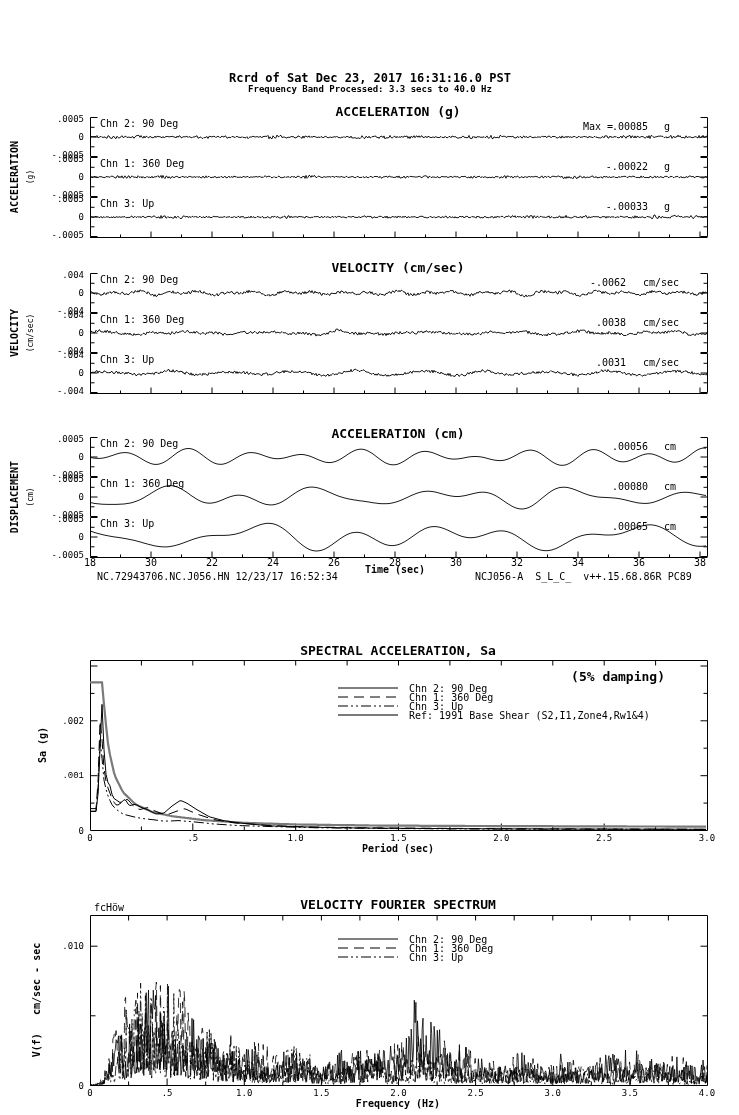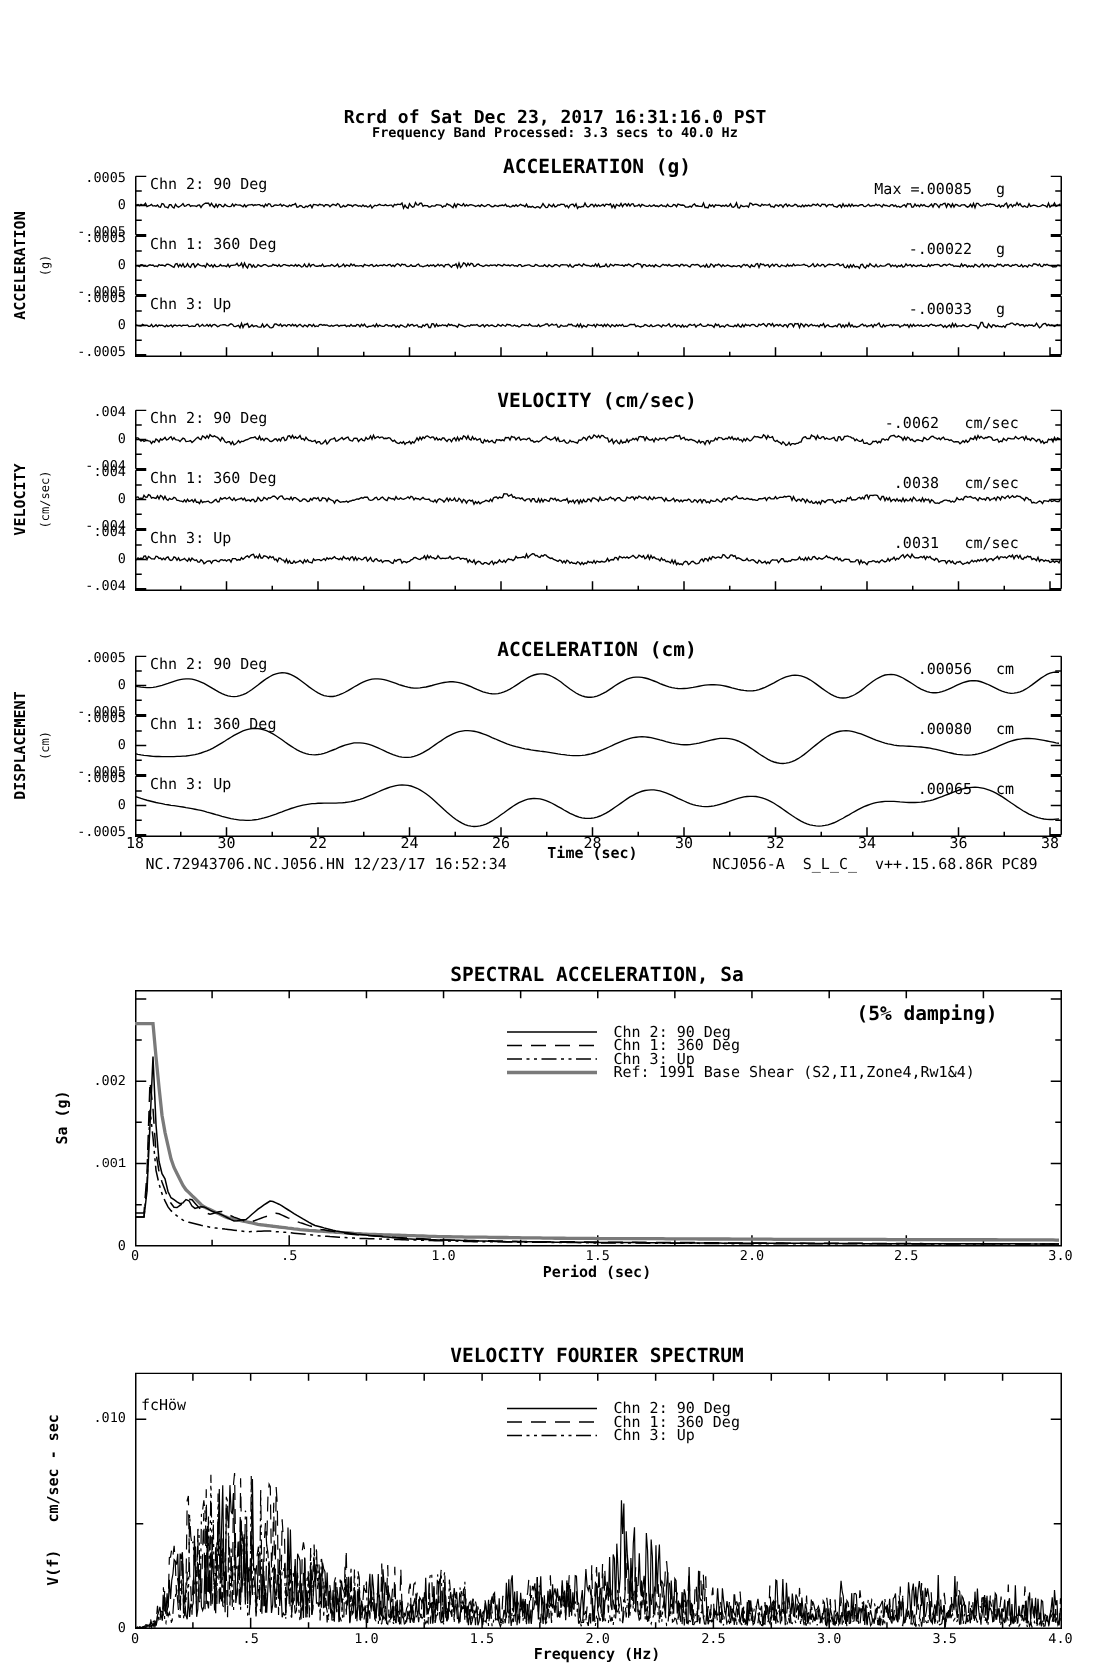--- a/index.html
+++ b/index.html
@@ -53,21 +53,21 @@
   <div class="abs f7" style="left:475px;top:571px">NCJ056-A  S_L_C_  v++.15.68.86R PC89</div>
 
   <div class="abs ctr f11" style="left:398px;top:643px">SPECTRAL ACCELERATION, Sa</div>
   <div class="abs f11" style="left:460px;top:669px;width:205px;text-align:right">(5% damping)</div>
   <div class="vwrap" style="left:42px;top:745px">
       <span>Sa (g)</span>
     </div>
   <div class="abs ctr f10" style="left:398px;top:843px">Period (sec)</div>
 
   <div class="abs ctr f11" style="left:398px;top:897px">VELOCITY FOURIER SPECTRUM</div>
-  <div class="abs f7" style="left:94px;top:932px">fcHöw</div>
+  <div class="abs f7" style="left:94px;top:902px">fcHöw</div>
   <div class="vwrap" style="left:36px;top:1000px">
       <span>V(f)   cm/sec - sec</span>
     </div>
   <div class="abs ctr f10" style="left:398px;top:1098px">Frequency (Hz)</div>
 <svg width="618" height="123" style="position:absolute;left:90px;top:117px">
       <path d="M0.5,0.5V39.5M0.5,0.5h7M0.5,10.3h4M0.5,20.0h7M0.5,29.8h4M0.5,39.5h7M617.5,0.5V39.5M617.5,0.5h-7M617.5,10.3h-4M617.5,20.0h-7M617.5,29.8h-4M617.5,39.5h-7M0.5,40.5V79.5M0.5,40.5h7M0.5,50.3h4M0.5,60.0h7M0.5,69.8h4M0.5,79.5h7M617.5,40.5V79.5M617.5,40.5h-7M617.5,50.3h-4M617.5,60.0h-7M617.5,69.8h-4M617.5,79.5h-7M0.5,80.5V119.5M0.5,80.5h7M0.5,90.3h4M0.5,100.0h7M0.5,109.8h4M0.5,119.5h7M617.5,80.5V119.5M617.5,80.5h-7M617.5,90.3h-4M617.5,100.0h-7M617.5,109.8h-4M617.5,119.5h-7M0,120.5H617.5M0.0,120.5v-6M30.5,120.5v-3M61.0,120.5v-6M91.5,120.5v-3M122.0,120.5v-6M152.5,120.5v-3M183.0,120.5v-6M213.5,120.5v-3M244.0,120.5v-6M274.5,120.5v-3M305.0,120.5v-6M335.5,120.5v-3M366.0,120.5v-6M396.5,120.5v-3M427.0,120.5v-6M457.5,120.5v-3M488.0,120.5v-6M518.5,120.5v-3M549.0,120.5v-6M579.5,120.5v-3M610.0,120.5v-6" stroke="#000" stroke-width="1" fill="none"></path>
       <path d="M0.0,19.1L1.0,19.9L2.0,19.4L3.0,20.1L4.0,19.2L5.0,19.9L6.0,19.6L7.0,18.5L8.0,20.7L9.0,20.3L10.0,19.9L11.0,19.3L12.0,20.4L13.0,20.1L14.0,20.5L15.0,19.7L16.0,21.0L17.0,21.2L18.0,18.7L19.0,19.0L20.0,20.9L21.0,21.1L22.0,21.6L23.0,19.5L24.0,19.4L25.0,21.0L26.0,21.7L27.0,19.2L28.0,20.5L29.0,21.1L30.0,20.5L31.0,19.8L32.0,18.7L33.0,20.5L34.0,20.3L35.0,19.4L36.0,19.3L37.0,20.6L38.0,20.1L39.0,20.2L40.0,20.3L41.0,20.7L42.0,19.8L43.0,19.7L44.0,21.3L45.0,19.8L46.0,19.0L47.0,18.5L48.0,18.4L49.0,18.5L50.0,20.3L51.0,18.5L52.0,20.2L53.0,21.2L54.0,19.1L55.0,21.0L56.0,19.3L57.0,19.4L58.0,20.6L59.0,20.8L60.0,19.2L61.0,20.1L62.0,20.6L63.0,20.7L64.0,20.6L65.0,19.0L66.0,20.6L67.0,19.2L68.0,19.6L69.0,19.7L70.0,19.6L71.0,20.2L72.0,20.9L73.0,19.5L74.0,20.9L75.0,19.9L76.0,19.6L77.0,19.6L78.0,19.3L79.0,20.1L80.0,19.5L81.0,19.7L82.0,19.4L83.0,19.4L84.0,20.2L85.0,19.9L86.0,21.0L87.0,19.1L88.0,20.3L89.0,18.8L90.0,19.0L91.0,20.7L92.0,20.6L93.0,19.8L94.0,19.7L95.0,19.9L96.0,19.7L97.0,19.1L98.0,20.5L99.0,19.5L100.0,20.0L101.0,20.5L102.0,20.8L103.0,19.7L104.0,20.4L105.0,19.5L106.0,19.4L107.0,18.7L108.0,21.2L109.0,21.0L110.0,20.0L111.0,20.2L112.0,21.3L113.0,21.4L114.0,20.4L115.0,20.9L116.0,20.0L117.0,19.6L118.0,21.5L119.0,19.3L120.0,19.4L121.0,19.6L122.0,20.1L123.0,19.2L124.0,19.5L125.0,19.6L126.0,20.7L127.0,19.4L128.0,19.5L129.0,19.7L130.0,20.8L131.0,19.9L132.0,19.2L133.0,19.5L134.0,20.1L135.0,18.8L136.0,19.3L137.0,21.2L138.0,20.9L139.0,20.0L140.0,20.8L141.0,20.4L142.0,19.4L143.0,19.8L144.0,19.8L145.0,20.7L146.0,19.7L147.0,19.4L148.0,19.9L149.0,20.5L150.0,20.1L151.0,20.8L152.0,19.6L153.0,20.6L154.0,20.2L155.0,21.0L156.0,20.7L157.0,19.7L158.0,21.7L159.0,20.6L160.0,19.8L161.0,20.2L162.0,19.7L163.0,19.2L164.0,19.7L165.0,19.9L166.0,20.1L167.0,19.4L168.0,20.1L169.0,20.1L170.0,19.7L171.0,19.7L172.0,20.9L173.0,19.3L174.0,19.7L175.0,19.2L176.0,19.3L177.0,19.4L178.0,18.4L179.0,21.8L180.0,19.8L181.0,21.3L182.0,21.8L183.0,18.8L184.0,20.2L185.0,21.1L186.0,20.8L187.0,18.0L188.0,19.6L189.0,19.7L190.0,18.5L191.0,18.4L192.0,20.6L193.0,20.0L194.0,20.1L195.0,20.1L196.0,21.0L197.0,20.9L198.0,20.1L199.0,20.4L200.0,20.4L201.0,19.5L202.0,19.6L203.0,19.7L204.0,19.9L205.0,21.2L206.0,20.3L207.0,20.5L208.0,18.8L209.0,19.5L210.0,19.7L211.0,20.7L212.0,21.4L213.0,19.0L214.0,21.1L215.0,19.0L216.0,19.2L217.0,19.9L218.0,20.1L219.0,18.8L220.0,20.5L221.0,19.5L222.0,20.3L223.0,19.6L224.0,19.4L225.0,19.7L226.0,20.0L227.0,20.6L228.0,20.3L229.0,19.9L230.0,20.7L231.0,19.5L232.0,20.1L233.0,20.7L234.0,20.3L235.0,19.4L236.0,19.4L237.0,20.3L238.0,20.8L239.0,20.7L240.0,19.9L241.0,20.3L242.0,20.6L243.0,19.9L244.0,20.0L245.0,19.7L246.0,20.2L247.0,19.2L248.0,20.6L249.0,20.3L250.0,21.0L251.0,20.7L252.0,19.9L253.0,20.6L254.0,19.5L255.0,20.6L256.0,20.0L257.0,19.2L258.0,19.9L259.0,20.0L260.0,20.8L261.0,19.1L262.0,21.1L263.0,20.7L264.0,21.1L265.0,20.5L266.0,21.2L267.0,21.5L268.0,20.8L269.0,21.0L270.0,21.7L271.0,20.6L272.0,18.7L273.0,20.2L274.0,21.4L275.0,21.3L276.0,19.2L277.0,20.1L278.0,20.9L279.0,19.2L280.0,20.9L281.0,20.6L282.0,19.5L283.0,19.9L284.0,19.1L285.0,19.2L286.0,19.2L287.0,20.8L288.0,20.0L289.0,21.5L290.0,19.8L291.0,19.3L292.0,19.2L293.0,20.7L294.0,18.9L295.0,21.9L296.0,20.7L297.0,21.2L298.0,20.6L299.0,20.7L300.0,18.4L301.0,20.4L302.0,21.0L303.0,20.5L304.0,19.3L305.0,19.3L306.0,20.9L307.0,19.3L308.0,20.6L309.0,19.6L310.0,20.5L311.0,19.9L312.0,19.3L313.0,20.5L314.0,19.1L315.0,19.3L316.0,19.6L317.0,18.9L318.0,21.3L319.0,19.6L320.0,21.6L321.0,19.3L322.0,20.0L323.0,20.4L324.0,18.7L325.0,20.8L326.0,19.2L327.0,18.9L328.0,20.3L329.0,18.8L330.0,20.4L331.0,19.1L332.0,18.8L333.0,20.6L334.0,20.2L335.0,20.2L336.0,19.3L337.0,20.8L338.0,19.2L339.0,19.8L340.0,20.3L341.0,20.5L342.0,20.6L343.0,19.7L344.0,20.6L345.0,20.2L346.0,19.6L347.0,20.5L348.0,20.2L349.0,20.8L350.0,20.1L351.0,19.5L352.0,20.5L353.0,20.3L354.0,20.9L355.0,19.3L356.0,20.4L357.0,20.7L358.0,20.6L359.0,19.4L360.0,19.6L361.0,20.8L362.0,19.0L363.0,19.4L364.0,19.8L365.0,19.7L366.0,19.9L367.0,21.0L368.0,21.1L369.0,21.0L370.0,20.4L371.0,21.0L372.0,19.6L373.0,19.0L374.0,20.3L375.0,20.2L376.0,20.6L377.0,20.6L378.0,20.7L379.0,18.4L380.0,21.3L381.0,21.3L382.0,21.6L383.0,19.4L384.0,20.5L385.0,19.6L386.0,21.1L387.0,19.6L388.0,19.9L389.0,19.8L390.0,19.9L391.0,20.6L392.0,19.9L393.0,20.5L394.0,19.6L395.0,20.6L396.0,20.3L397.0,18.9L398.0,20.9L399.0,21.2L400.0,20.4L401.0,18.3L402.0,21.5L403.0,21.7L404.0,19.8L405.0,20.5L406.0,20.7L407.0,20.4L408.0,20.3L409.0,21.1L410.0,18.4L411.0,18.7L412.0,19.8L413.0,19.3L414.0,19.2L415.0,19.4L416.0,20.1L417.0,20.5L418.0,19.1L419.0,19.8L420.0,19.4L421.0,19.7L422.0,19.7L423.0,19.1L424.0,20.8L425.0,20.6L426.0,21.2L427.0,19.7L428.0,19.8L429.0,20.6L430.0,19.5L431.0,19.8L432.0,21.2L433.0,19.6L434.0,18.9L435.0,20.6L436.0,19.4L437.0,20.3L438.0,20.5L439.0,20.1L440.0,19.2L441.0,19.5L442.0,20.8L443.0,20.3L444.0,20.9L445.0,19.7L446.0,20.8L447.0,19.8L448.0,20.4L449.0,19.7L450.0,20.3L451.0,20.2L452.0,19.2L453.0,19.4L454.0,20.0L455.0,19.0L456.0,20.0L457.0,20.6L458.0,19.1L459.0,19.3L460.0,19.3L461.0,20.8L462.0,19.7L463.0,19.3L464.0,19.7L465.0,19.2L466.0,20.6L467.0,20.8L468.0,21.1L469.0,20.1L470.0,19.6L471.0,21.2L472.0,18.9L473.0,20.7L474.0,19.8L475.0,20.7L476.0,19.2L477.0,20.7L478.0,19.1L479.0,20.4L480.0,19.9L481.0,20.0L482.0,20.5L483.0,19.8L484.0,19.5L485.0,19.4L486.0,20.6L487.0,20.7L488.0,20.0L489.0,19.2L490.0,20.3L491.0,20.3L492.0,19.9L493.0,20.2L494.0,19.1L495.0,20.0L496.0,19.5L497.0,20.2L498.0,21.0L499.0,19.3L500.0,20.0L501.0,19.9L502.0,20.4L503.0,20.7L504.0,19.6L505.0,19.5L506.0,20.5L507.0,19.8L508.0,21.0L509.0,20.5L510.0,21.1L511.0,20.8L512.0,19.9L513.0,19.6L514.0,20.9L515.0,18.7L516.0,19.1L517.0,18.8L518.0,21.1L519.0,20.9L520.0,19.0L521.0,20.4L522.0,19.7L523.0,20.8L524.0,19.3L525.0,20.2L526.0,19.4L527.0,20.4L528.0,20.6L529.0,20.9L530.0,20.0L531.0,19.1L532.0,21.0L533.0,18.8L534.0,18.9L535.0,19.9L536.0,21.3L537.0,19.3L538.0,19.6L539.0,18.7L540.0,18.5L541.0,21.1L542.0,18.8L543.0,19.4L544.0,21.0L545.0,18.9L546.0,21.0L547.0,19.3L548.0,19.5L549.0,20.2L550.0,20.5L551.0,19.6L552.0,19.6L553.0,19.5L554.0,20.4L555.0,21.1L556.0,20.6L557.0,19.2L558.0,21.0L559.0,18.6L560.0,21.5L561.0,18.6L562.0,18.6L563.0,19.7L564.0,20.4L565.0,20.3L566.0,19.5L567.0,20.0L568.0,18.9L569.0,19.5L570.0,18.9L571.0,19.2L572.0,19.2L573.0,19.5L574.0,20.5L575.0,20.6L576.0,19.6L577.0,21.1L578.0,20.0L579.0,20.6L580.0,19.1L581.0,18.4L582.0,21.4L583.0,19.8L584.0,19.3L585.0,20.9L586.0,19.5L587.0,20.0L588.0,18.1L589.0,19.9L590.0,18.7L591.0,20.4L592.0,20.9L593.0,20.2L594.0,20.9L595.0,21.1L596.0,18.8L597.0,20.6L598.0,20.2L599.0,19.8L600.0,19.9L601.0,20.2L602.0,20.7L603.0,20.6L604.0,20.3L605.0,19.5L606.0,19.9L607.0,20.2L608.0,21.1L609.0,18.5L610.0,21.1L611.0,20.1L612.0,20.1L613.0,18.3L614.0,20.6L615.0,20.1L616.0,19.6L617.0,18.9" stroke="#000" stroke-width="0.9" fill="none"></path>
       <path d="M0.0,59.9L1.0,60.2L2.0,60.2L3.0,60.7L4.0,59.5L5.0,59.6L6.0,60.5L7.0,60.3L8.0,60.7L9.0,59.9L10.0,59.5L11.0,59.9L12.0,59.7L13.0,60.6L14.0,60.3L15.0,60.8L16.0,59.4L17.0,59.9L18.0,59.7L19.0,59.9L20.0,60.4L21.0,59.3L22.0,59.1L23.0,59.5L24.0,60.1L25.0,60.7L26.0,61.2L27.0,59.0L28.0,58.7L29.0,60.9L30.0,59.3L31.0,60.7L32.0,58.8L33.0,61.1L34.0,60.7L35.0,58.8L36.0,60.7L37.0,61.2L38.0,59.2L39.0,58.8L40.0,61.2L41.0,60.0L42.0,58.8L43.0,59.8L44.0,60.1L45.0,60.3L46.0,60.0L47.0,61.1L48.0,58.7L49.0,59.7L50.0,60.6L51.0,59.5L52.0,61.1L53.0,59.5L54.0,60.7L55.0,60.7L56.0,60.5L57.0,59.3L58.0,60.4L59.0,60.1L60.0,60.2L61.0,60.8L62.0,59.2L63.0,61.0L64.0,59.9L65.0,59.9L66.0,59.7L67.0,59.6L68.0,58.6L69.0,60.3L70.0,60.0L71.0,58.4L72.0,61.2L73.0,58.4L74.0,60.5L75.0,61.6L76.0,59.2L77.0,59.3L78.0,61.1L79.0,59.6L80.0,61.2L81.0,61.0L82.0,59.4L83.0,60.1L84.0,60.6L85.0,60.1L86.0,59.4L87.0,59.4L88.0,60.0L89.0,60.7L90.0,60.3L91.0,60.4L92.0,59.3L93.0,59.8L94.0,59.8L95.0,60.6L96.0,59.4L97.0,60.6L98.0,60.3L99.0,59.4L100.0,59.4L101.0,59.9L102.0,60.0L103.0,60.4L104.0,59.7L105.0,59.9L106.0,60.5L107.0,59.4L108.0,60.5L109.0,59.6L110.0,60.0L111.0,61.0L112.0,60.7L113.0,59.0L114.0,60.7L115.0,60.8L116.0,58.8L117.0,60.7L118.0,59.6L119.0,59.3L120.0,60.3L121.0,60.5L122.0,60.5L123.0,60.0L124.0,60.4L125.0,59.1L126.0,60.7L127.0,60.5L128.0,60.3L129.0,60.1L130.0,60.4L131.0,59.4L132.0,59.9L133.0,60.7L134.0,60.1L135.0,59.1L136.0,60.9L137.0,60.6L138.0,60.2L139.0,59.1L140.0,60.7L141.0,59.7L142.0,59.9L143.0,60.5L144.0,58.9L145.0,60.1L146.0,59.3L147.0,60.5L148.0,60.1L149.0,60.4L150.0,60.1L151.0,60.1L152.0,60.8L153.0,59.3L154.0,59.8L155.0,59.9L156.0,60.3L157.0,59.6L158.0,59.4L159.0,60.6L160.0,60.4L161.0,59.6L162.0,60.5L163.0,59.9L164.0,59.8L165.0,60.1L166.0,59.3L167.0,59.9L168.0,60.2L169.0,59.5L170.0,59.3L171.0,60.6L172.0,59.8L173.0,60.7L174.0,59.5L175.0,58.8L176.0,59.4L177.0,60.3L178.0,59.0L179.0,59.5L180.0,59.3L181.0,60.4L182.0,60.7L183.0,60.5L184.0,59.5L185.0,60.5L186.0,60.4L187.0,60.5L188.0,59.5L189.0,59.0L190.0,60.4L191.0,60.4L192.0,60.9L193.0,60.4L194.0,60.3L195.0,59.6L196.0,60.6L197.0,59.7L198.0,60.1L199.0,59.6L200.0,60.7L201.0,60.1L202.0,59.2L203.0,60.3L204.0,59.5L205.0,59.9L206.0,61.0L207.0,59.4L208.0,59.4L209.0,59.2L210.0,60.2L211.0,61.2L212.0,59.8L213.0,59.9L214.0,59.0L215.0,61.4L216.0,58.4L217.0,61.3L218.0,60.3L219.0,58.3L220.0,58.7L221.0,60.4L222.0,58.5L223.0,59.9L224.0,58.5L225.0,58.9L226.0,60.6L227.0,60.4L228.0,59.3L229.0,59.0L230.0,59.9L231.0,60.1L232.0,60.7L233.0,60.2L234.0,59.6L235.0,60.0L236.0,60.4L237.0,59.6L238.0,60.0L239.0,59.7L240.0,59.6L241.0,60.4L242.0,59.3L243.0,59.6L244.0,60.0L245.0,60.3L246.0,59.2L247.0,59.8L248.0,60.0L249.0,59.7L250.0,60.3L251.0,59.6L252.0,59.6L253.0,60.3L254.0,60.1L255.0,60.6L256.0,59.4L257.0,59.4L258.0,60.6L259.0,60.4L260.0,60.0L261.0,59.9L262.0,59.6L263.0,59.6L264.0,60.3L265.0,60.6L266.0,60.6L267.0,59.4L268.0,59.6L269.0,60.3L270.0,60.6L271.0,60.3L272.0,60.5L273.0,59.5L274.0,60.4L275.0,60.8L276.0,59.5L277.0,60.2L278.0,60.8L279.0,60.4L280.0,59.4L281.0,59.5L282.0,60.0L283.0,60.7L284.0,59.6L285.0,59.4L286.0,59.6L287.0,59.6L288.0,59.6L289.0,60.8L290.0,59.3L291.0,60.8L292.0,61.2L293.0,60.0L294.0,59.7L295.0,59.8L296.0,59.1L297.0,59.8L298.0,60.5L299.0,58.9L300.0,59.6L301.0,60.0L302.0,59.9L303.0,60.2L304.0,60.7L305.0,59.9L306.0,60.5L307.0,59.0L308.0,60.6L309.0,58.9L310.0,61.1L311.0,60.8L312.0,60.5L313.0,60.5L314.0,59.0L315.0,60.9L316.0,60.8L317.0,59.1L318.0,59.8L319.0,60.3L320.0,59.3L321.0,59.5L322.0,59.5L323.0,59.8L324.0,59.9L325.0,59.7L326.0,60.5L327.0,59.6L328.0,60.0L329.0,59.1L330.0,59.6L331.0,60.2L332.0,60.9L333.0,59.4L334.0,59.2L335.0,58.6L336.0,59.0L337.0,59.2L338.0,61.2L339.0,59.4L340.0,59.4L341.0,60.5L342.0,60.4L343.0,59.6L344.0,60.5L345.0,59.9L346.0,60.9L347.0,59.5L348.0,60.1L349.0,60.6L350.0,60.8L351.0,60.0L352.0,59.2L353.0,59.9L354.0,59.5L355.0,60.2L356.0,59.3L357.0,60.1L358.0,60.5L359.0,60.1L360.0,59.7L361.0,59.5L362.0,59.8L363.0,60.7L364.0,59.3L365.0,59.3L366.0,60.2L367.0,59.6L368.0,59.7L369.0,60.6L370.0,60.9L371.0,59.6L372.0,59.3L373.0,59.7L374.0,59.5L375.0,59.3L376.0,59.9L377.0,60.9L378.0,60.5L379.0,59.9L380.0,61.1L381.0,59.3L382.0,61.1L383.0,60.9L384.0,59.0L385.0,59.6L386.0,61.0L387.0,59.6L388.0,59.9L389.0,59.1L390.0,59.7L391.0,60.8L392.0,59.5L393.0,60.5L394.0,60.2L395.0,59.7L396.0,60.1L397.0,60.5L398.0,60.8L399.0,60.2L400.0,60.4L401.0,60.7L402.0,60.1L403.0,60.1L404.0,61.1L405.0,60.0L406.0,59.2L407.0,60.1L408.0,59.4L409.0,60.4L410.0,61.3L411.0,59.6L412.0,60.5L413.0,60.7L414.0,59.0L415.0,58.7L416.0,61.3L417.0,58.8L418.0,59.4L419.0,59.2L420.0,60.3L421.0,59.8L422.0,59.4L423.0,61.1L424.0,60.0L425.0,59.2L426.0,60.4L427.0,59.2L428.0,59.2L429.0,60.6L430.0,60.9L431.0,59.7L432.0,60.1L433.0,60.3L434.0,60.8L435.0,59.3L436.0,60.4L437.0,59.9L438.0,60.4L439.0,59.1L440.0,60.2L441.0,59.8L442.0,59.6L443.0,59.9L444.0,59.8L445.0,59.6L446.0,59.2L447.0,59.9L448.0,59.9L449.0,60.9L450.0,60.6L451.0,59.9L452.0,58.8L453.0,60.8L454.0,60.5L455.0,59.1L456.0,60.1L457.0,60.3L458.0,59.3L459.0,59.4L460.0,60.9L461.0,60.2L462.0,59.4L463.0,59.2L464.0,59.4L465.0,59.4L466.0,60.0L467.0,59.5L468.0,59.0L469.0,59.0L470.0,60.2L471.0,59.8L472.0,59.1L473.0,61.2L474.0,61.5L475.0,59.9L476.0,61.5L477.0,59.6L478.0,61.1L479.0,59.5L480.0,61.0L481.0,60.7L482.0,60.8L483.0,61.8L484.0,59.4L485.0,59.2L486.0,61.0L487.0,61.7L488.0,59.9L489.0,60.6L490.0,58.7L491.0,59.8L492.0,60.5L493.0,60.9L494.0,59.3L495.0,60.9L496.0,60.8L497.0,59.9L498.0,60.4L499.0,60.4L500.0,60.2L501.0,59.6L502.0,59.0L503.0,59.1L504.0,60.8L505.0,59.7L506.0,60.5L507.0,59.8L508.0,61.2L509.0,60.1L510.0,60.6L511.0,59.6L512.0,61.1L513.0,60.7L514.0,59.0L515.0,60.1L516.0,59.8L517.0,59.4L518.0,60.8L519.0,59.6L520.0,60.2L521.0,60.7L522.0,59.9L523.0,60.2L524.0,59.4L525.0,60.5L526.0,60.4L527.0,60.6L528.0,60.7L529.0,59.3L530.0,60.6L531.0,59.5L532.0,60.0L533.0,59.4L534.0,59.4L535.0,59.3L536.0,59.5L537.0,60.5L538.0,60.4L539.0,59.5L540.0,59.3L541.0,60.1L542.0,59.5L543.0,59.0L544.0,59.7L545.0,59.6L546.0,60.7L547.0,60.3L548.0,60.5L549.0,60.4L550.0,60.9L551.0,58.9L552.0,60.6L553.0,59.5L554.0,59.8L555.0,61.0L556.0,60.1L557.0,60.8L558.0,60.2L559.0,61.0L560.0,59.2L561.0,59.7L562.0,60.6L563.0,61.0L564.0,59.6L565.0,59.0L566.0,60.9L567.0,59.6L568.0,59.5L569.0,60.8L570.0,59.6L571.0,60.0L572.0,60.0L573.0,60.8L574.0,60.4L575.0,59.1L576.0,59.6L577.0,59.2L578.0,60.3L579.0,60.7L580.0,59.5L581.0,59.8L582.0,59.3L583.0,60.3L584.0,60.7L585.0,59.7L586.0,59.9L587.0,59.3L588.0,59.5L589.0,60.6L590.0,60.6L591.0,59.4L592.0,61.0L593.0,60.2L594.0,60.3L595.0,61.0L596.0,59.5L597.0,60.0L598.0,60.5L599.0,59.0L600.0,59.0L601.0,59.3L602.0,60.1L603.0,59.0L604.0,60.6L605.0,60.7L606.0,59.3L607.0,59.8L608.0,59.2L609.0,59.9L610.0,60.0L611.0,60.3L612.0,61.0L613.0,60.8L614.0,60.9L615.0,59.7L616.0,59.7L617.0,60.5" stroke="#000" stroke-width="0.9" fill="none"></path>
       <path d="M0.0,99.2L1.0,99.7L2.0,100.1L3.0,100.2L4.0,100.4L5.0,99.3L6.0,99.8L7.0,99.9L8.0,99.8L9.0,100.5L10.0,100.6L11.0,99.3L12.0,100.9L13.0,100.4L14.0,99.5L15.0,100.7L16.0,99.7L17.0,100.0L18.0,99.8L19.0,100.2L20.0,100.9L21.0,99.8L22.0,100.6L23.0,100.3L24.0,99.6L25.0,101.0L26.0,99.8L27.0,99.8L28.0,100.4L29.0,99.9L30.0,99.8L31.0,100.5L32.0,99.8L33.0,99.9L34.0,99.9L35.0,99.6L36.0,100.7L37.0,100.6L38.0,100.3L39.0,100.5L40.0,100.6L41.0,99.2L42.0,99.1L43.0,100.7L44.0,100.2L45.0,99.3L46.0,100.4L47.0,100.3L48.0,99.3L49.0,100.5L50.0,99.4L51.0,100.8L52.0,99.5L53.0,99.3L54.0,99.9L55.0,100.8L56.0,100.4L57.0,99.7L58.0,99.6L59.0,99.4L60.0,99.5L61.0,100.1L62.0,100.2L63.0,99.4L64.0,98.9L65.0,99.3L66.0,100.6L67.0,100.7L68.0,100.2L69.0,99.9L70.0,101.5L71.0,98.5L72.0,101.3L73.0,99.3L74.0,99.3L75.0,98.7L76.0,101.2L77.0,100.6L78.0,99.5L79.0,100.8L80.0,100.3L81.0,100.2L82.0,100.9L83.0,101.1L84.0,101.1L85.0,99.0L86.0,101.1L87.0,100.3L88.0,99.2L89.0,100.4L90.0,101.4L91.0,101.6L92.0,101.1L93.0,99.1L94.0,98.9L95.0,99.6L96.0,100.1L97.0,99.0L98.0,100.6L99.0,99.8L100.0,99.7L101.0,100.6L102.0,99.4L103.0,99.4L104.0,100.4L105.0,99.2L106.0,100.2L107.0,99.5L108.0,100.8L109.0,99.8L110.0,99.2L111.0,100.2L112.0,100.9L113.0,99.7L114.0,100.1L115.0,100.9L116.0,99.4L117.0,99.6L118.0,100.7L119.0,99.3L120.0,100.8L121.0,100.3L122.0,100.7L123.0,99.4L124.0,99.3L125.0,99.9L126.0,99.5L127.0,99.8L128.0,99.6L129.0,100.3L130.0,100.5L131.0,99.9L132.0,100.5L133.0,100.1L134.0,99.8L135.0,99.6L136.0,100.6L137.0,99.9L138.0,100.0L139.0,99.9L140.0,99.7L141.0,100.7L142.0,100.1L143.0,100.6L144.0,99.3L145.0,100.4L146.0,100.2L147.0,100.5L148.0,99.3L149.0,99.5L150.0,100.9L151.0,99.2L152.0,100.3L153.0,99.1L154.0,100.7L155.0,101.1L156.0,100.5L157.0,100.6L158.0,100.3L159.0,99.8L160.0,100.9L161.0,99.0L162.0,100.7L163.0,99.7L164.0,100.2L165.0,100.6L166.0,100.6L167.0,99.6L168.0,99.5L169.0,100.3L170.0,100.1L171.0,100.6L172.0,99.5L173.0,99.8L174.0,101.2L175.0,100.2L176.0,101.1L177.0,99.7L178.0,99.9L179.0,100.5L180.0,101.1L181.0,100.9L182.0,99.1L183.0,100.3L184.0,99.5L185.0,99.3L186.0,100.4L187.0,100.0L188.0,99.5L189.0,101.0L190.0,100.8L191.0,101.2L192.0,99.7L193.0,100.4L194.0,99.3L195.0,99.1L196.0,101.3L197.0,101.3L198.0,98.8L199.0,98.9L200.0,100.9L201.0,99.1L202.0,100.6L203.0,99.9L204.0,100.2L205.0,99.5L206.0,100.0L207.0,99.8L208.0,100.6L209.0,99.0L210.0,99.9L211.0,99.4L212.0,100.1L213.0,99.9L214.0,100.4L215.0,101.1L216.0,99.1L217.0,99.8L218.0,100.0L219.0,100.4L220.0,100.9L221.0,100.5L222.0,100.0L223.0,100.5L224.0,99.5L225.0,99.8L226.0,99.6L227.0,99.7L228.0,99.4L229.0,100.3L230.0,100.7L231.0,99.9L232.0,99.4L233.0,100.9L234.0,99.7L235.0,99.5L236.0,100.5L237.0,99.9L238.0,99.7L239.0,100.2L240.0,100.7L241.0,100.6L242.0,99.3L243.0,99.9L244.0,100.4L245.0,99.4L246.0,100.0L247.0,100.5L248.0,99.2L249.0,99.5L250.0,99.5L251.0,100.3L252.0,100.4L253.0,99.7L254.0,100.4L255.0,100.2L256.0,101.0L257.0,100.5L258.0,99.5L259.0,99.6L260.0,100.0L261.0,99.8L262.0,100.2L263.0,99.0L264.0,100.0L265.0,100.4L266.0,100.4L267.0,100.3L268.0,100.6L269.0,99.4L270.0,100.8L271.0,100.2L272.0,99.9L273.0,99.6L274.0,99.0L275.0,98.9L276.0,100.4L277.0,99.7L278.0,99.1L279.0,99.7L280.0,99.6L281.0,99.2L282.0,101.1L283.0,101.0L284.0,99.7L285.0,100.3L286.0,100.6L287.0,100.3L288.0,100.4L289.0,99.2L290.0,99.5L291.0,99.2L292.0,100.2L293.0,100.3L294.0,100.7L295.0,99.2L296.0,100.9L297.0,99.0L298.0,101.3L299.0,100.0L300.0,100.6L301.0,100.9L302.0,99.4L303.0,99.8L304.0,99.9L305.0,100.2L306.0,99.4L307.0,101.0L308.0,99.1L309.0,99.7L310.0,100.0L311.0,99.6L312.0,100.7L313.0,99.2L314.0,100.5L315.0,99.1L316.0,100.0L317.0,101.0L318.0,99.5L319.0,100.1L320.0,100.7L321.0,99.5L322.0,100.4L323.0,99.5L324.0,100.2L325.0,99.3L326.0,100.7L327.0,100.4L328.0,100.6L329.0,100.0L330.0,99.3L331.0,99.3L332.0,99.4L333.0,99.2L334.0,100.7L335.0,100.1L336.0,100.6L337.0,101.0L338.0,100.6L339.0,100.4L340.0,99.4L341.0,99.8L342.0,100.4L343.0,100.6L344.0,99.5L345.0,100.7L346.0,100.6L347.0,100.2L348.0,99.8L349.0,99.6L350.0,100.2L351.0,101.0L352.0,99.6L353.0,100.1L354.0,100.4L355.0,99.7L356.0,98.9L357.0,100.7L358.0,100.9L359.0,99.9L360.0,99.3L361.0,100.8L362.0,99.8L363.0,100.1L364.0,101.1L365.0,99.6L366.0,101.0L367.0,100.2L368.0,101.1L369.0,99.9L370.0,99.2L371.0,99.9L372.0,99.7L373.0,99.3L374.0,101.0L375.0,99.9L376.0,99.7L377.0,99.0L378.0,100.2L379.0,100.6L380.0,100.6L381.0,100.3L382.0,99.3L383.0,100.0L384.0,99.8L385.0,100.2L386.0,101.2L387.0,99.0L388.0,100.0L389.0,99.3L390.0,101.1L391.0,100.5L392.0,100.3L393.0,101.1L394.0,99.8L395.0,99.4L396.0,100.2L397.0,100.5L398.0,100.6L399.0,100.8L400.0,99.8L401.0,100.6L402.0,99.1L403.0,100.6L404.0,101.1L405.0,99.4L406.0,100.9L407.0,99.2L408.0,100.0L409.0,99.6L410.0,100.4L411.0,99.4L412.0,99.3L413.0,99.6L414.0,100.6L415.0,100.7L416.0,99.1L417.0,99.8L418.0,99.3L419.0,98.7L420.0,99.8L421.0,100.7L422.0,98.9L423.0,98.8L424.0,100.1L425.0,98.7L426.0,100.7L427.0,99.7L428.0,99.4L429.0,100.2L430.0,99.3L431.0,100.2L432.0,100.7L433.0,99.5L434.0,99.6L435.0,101.1L436.0,99.2L437.0,98.8L438.0,99.1L439.0,100.8L440.0,98.7L441.0,98.9L442.0,98.7L443.0,101.4L444.0,98.7L445.0,99.5L446.0,100.9L447.0,99.2L448.0,99.4L449.0,100.7L450.0,99.7L451.0,99.2L452.0,100.2L453.0,99.8L454.0,100.4L455.0,99.9L456.0,100.9L457.0,99.4L458.0,100.1L459.0,98.8L460.0,101.2L461.0,100.0L462.0,99.6L463.0,100.6L464.0,100.7L465.0,100.8L466.0,100.5L467.0,100.0L468.0,100.8L469.0,99.1L470.0,99.1L471.0,101.1L472.0,99.6L473.0,101.1L474.0,99.5L475.0,100.6L476.0,98.3L477.0,100.8L478.0,99.6L479.0,100.9L480.0,100.5L481.0,101.1L482.0,100.7L483.0,100.4L484.0,99.5L485.0,99.1L486.0,100.3L487.0,99.7L488.0,100.9L489.0,100.1L490.0,100.2L491.0,99.5L492.0,101.1L493.0,99.3L494.0,100.1L495.0,99.2L496.0,98.4L497.0,100.7L498.0,101.1L499.0,99.5L500.0,100.9L501.0,100.0L502.0,100.1L503.0,99.8L504.0,99.3L505.0,100.2L506.0,99.4L507.0,99.9L508.0,99.7L509.0,99.8L510.0,101.1L511.0,100.2L512.0,100.2L513.0,99.3L514.0,100.0L515.0,99.4L516.0,101.2L517.0,99.3L518.0,100.7L519.0,99.3L520.0,100.5L521.0,100.1L522.0,99.6L523.0,100.3L524.0,99.6L525.0,100.6L526.0,100.5L527.0,99.9L528.0,99.8L529.0,100.5L530.0,99.5L531.0,99.1L532.0,99.8L533.0,99.8L534.0,100.5L535.0,99.9L536.0,100.0L537.0,99.3L538.0,100.0L539.0,101.1L540.0,100.0L541.0,101.3L542.0,100.4L543.0,99.6L544.0,101.2L545.0,98.7L546.0,100.8L547.0,99.0L548.0,100.8L549.0,100.2L550.0,100.2L551.0,100.5L552.0,99.6L553.0,100.0L554.0,100.7L555.0,100.7L556.0,100.4L557.0,99.4L558.0,99.7L559.0,99.9L560.0,100.1L561.0,100.3L562.0,102.0L563.0,100.6L564.0,98.0L565.0,98.0L566.0,100.5L567.0,101.1L568.0,101.5L569.0,98.9L570.0,100.2L571.0,101.2L572.0,99.5L573.0,99.8L574.0,100.7L575.0,100.1L576.0,100.7L577.0,100.6L578.0,101.0L579.0,100.2L580.0,101.3L581.0,99.6L582.0,99.2L583.0,99.1L584.0,98.4L585.0,98.4L586.0,99.3L587.0,99.6L588.0,98.7L589.0,99.0L590.0,100.1L591.0,99.4L592.0,99.5L593.0,100.8L594.0,99.7L595.0,100.3L596.0,99.5L597.0,99.9L598.0,99.7L599.0,100.5L600.0,100.1L601.0,98.5L602.0,100.1L603.0,101.6L604.0,100.9L605.0,99.4L606.0,98.8L607.0,98.7L608.0,100.2L609.0,99.3L610.0,100.1L611.0,99.7L612.0,99.9L613.0,100.6L614.0,99.9L615.0,99.3L616.0,100.0L617.0,99.3" stroke="#000" stroke-width="0.9" fill="none"></path>
     </svg>

